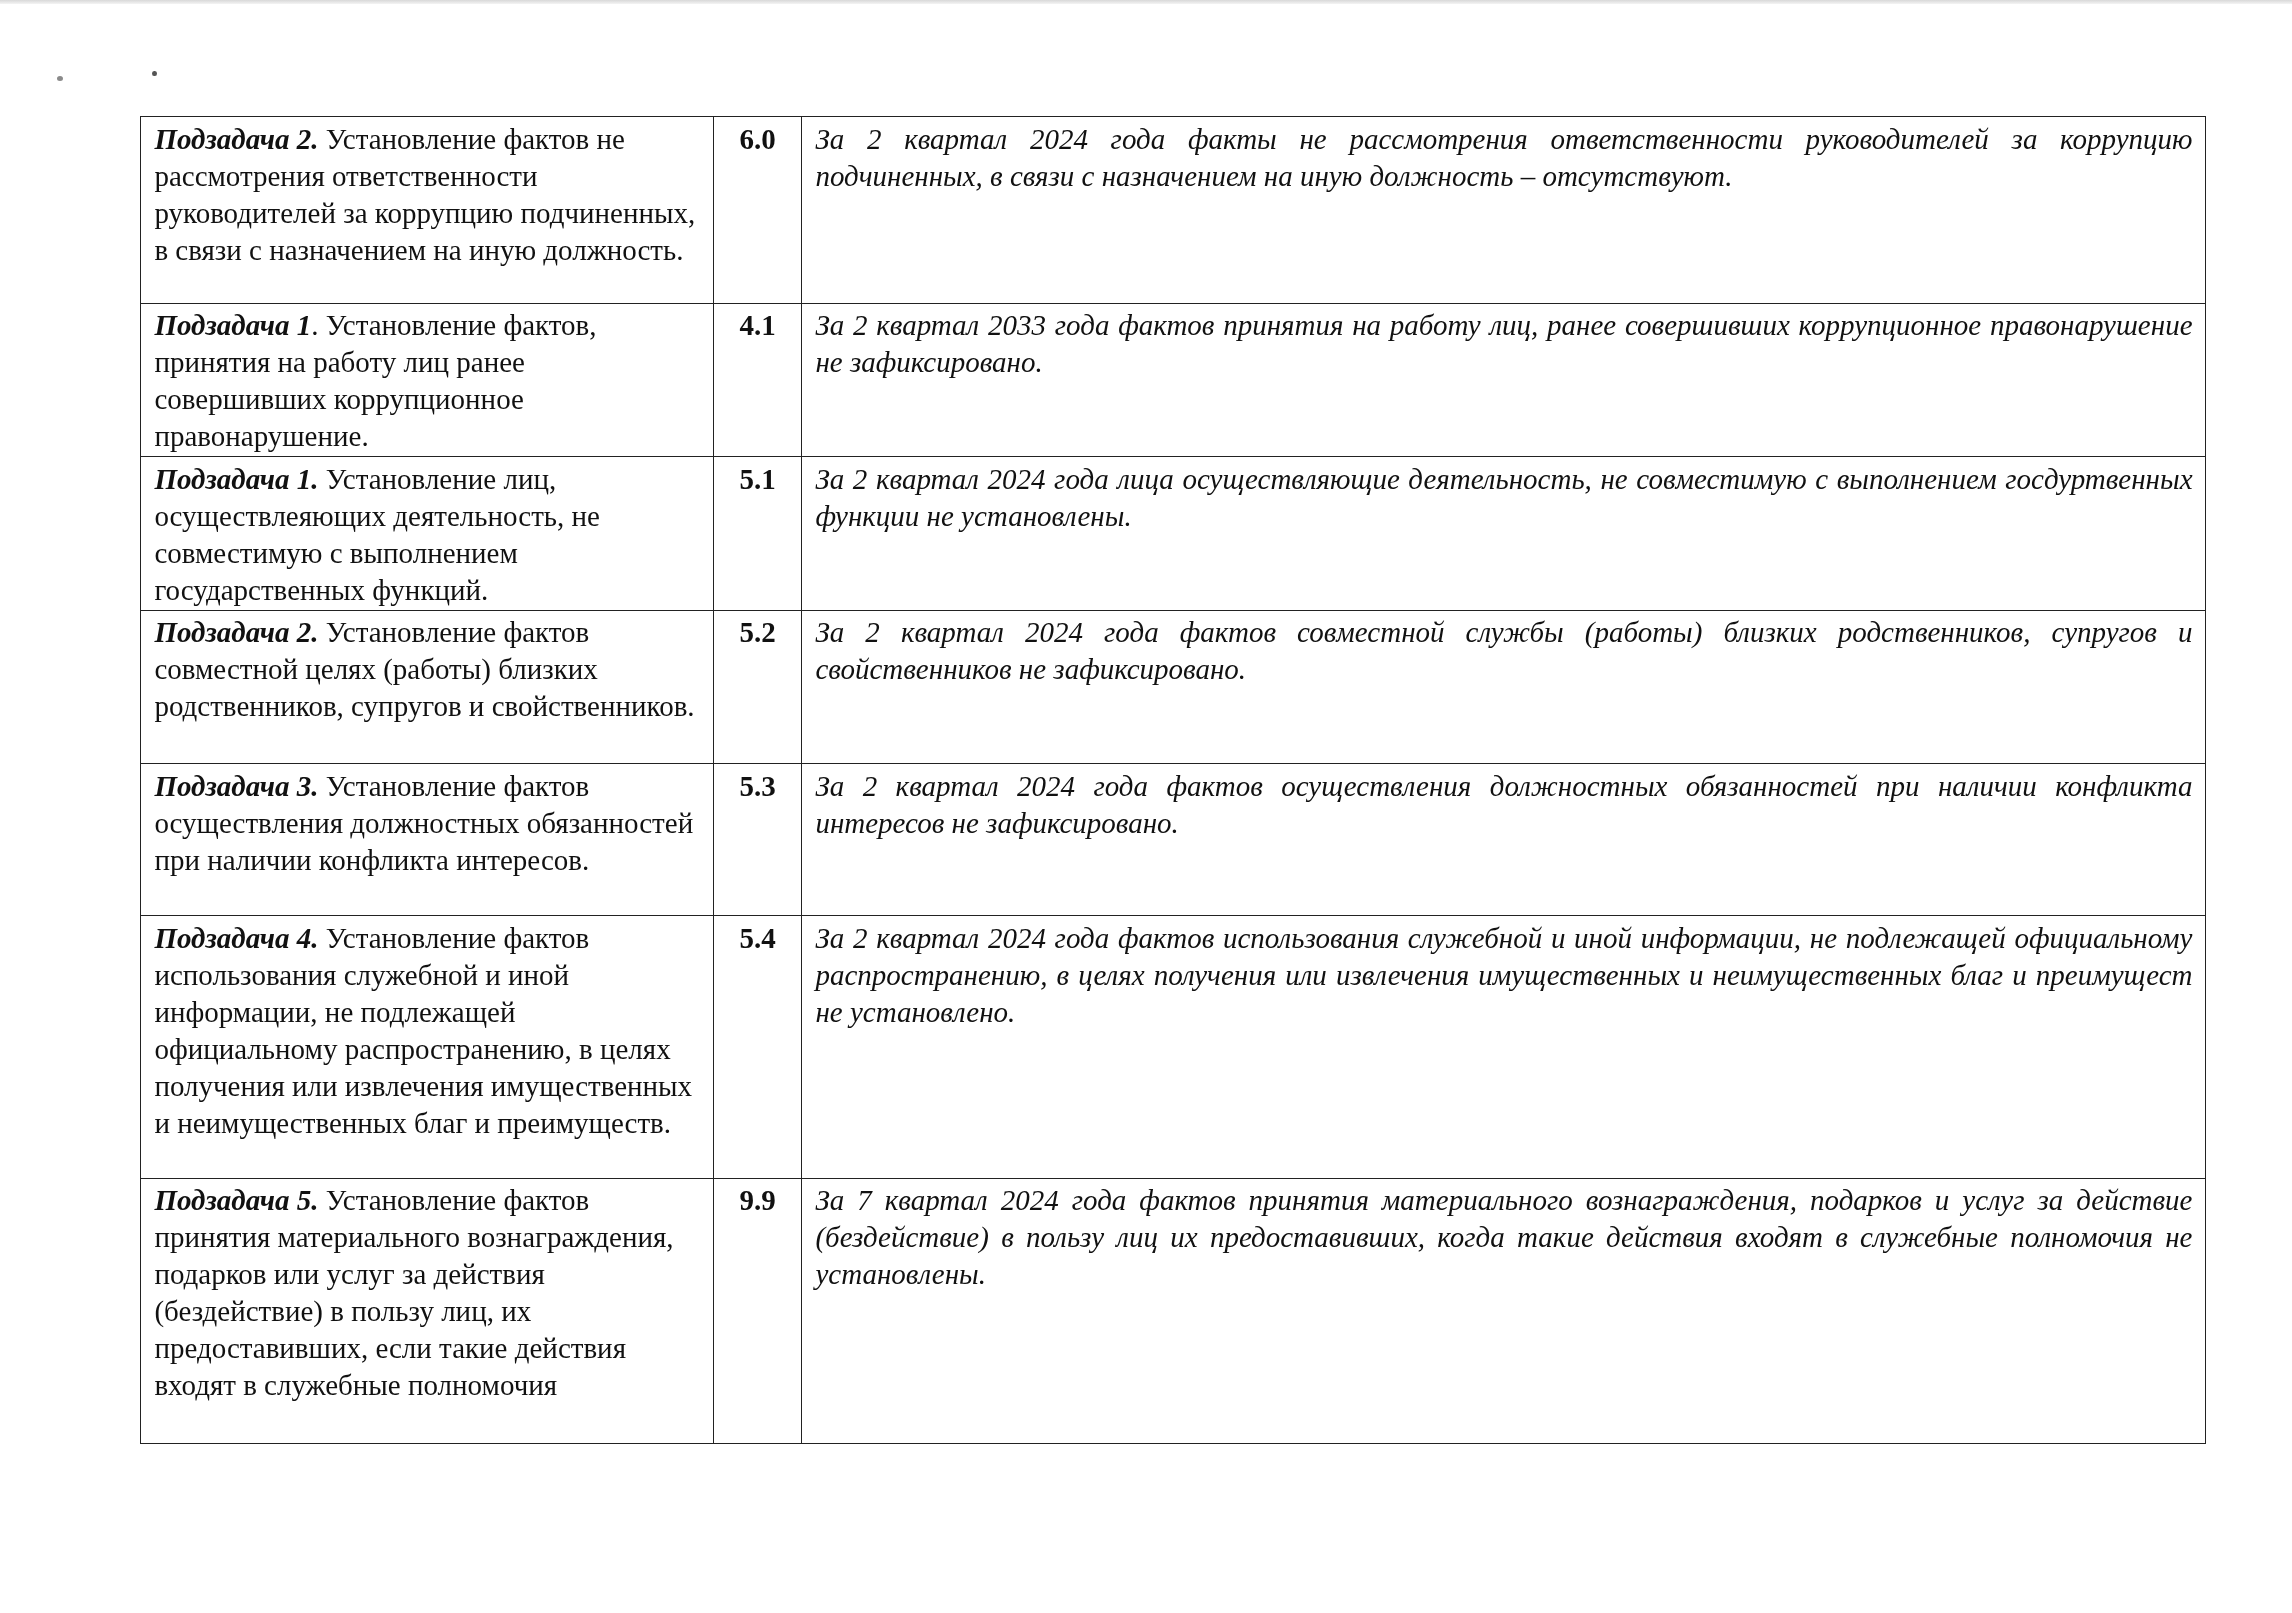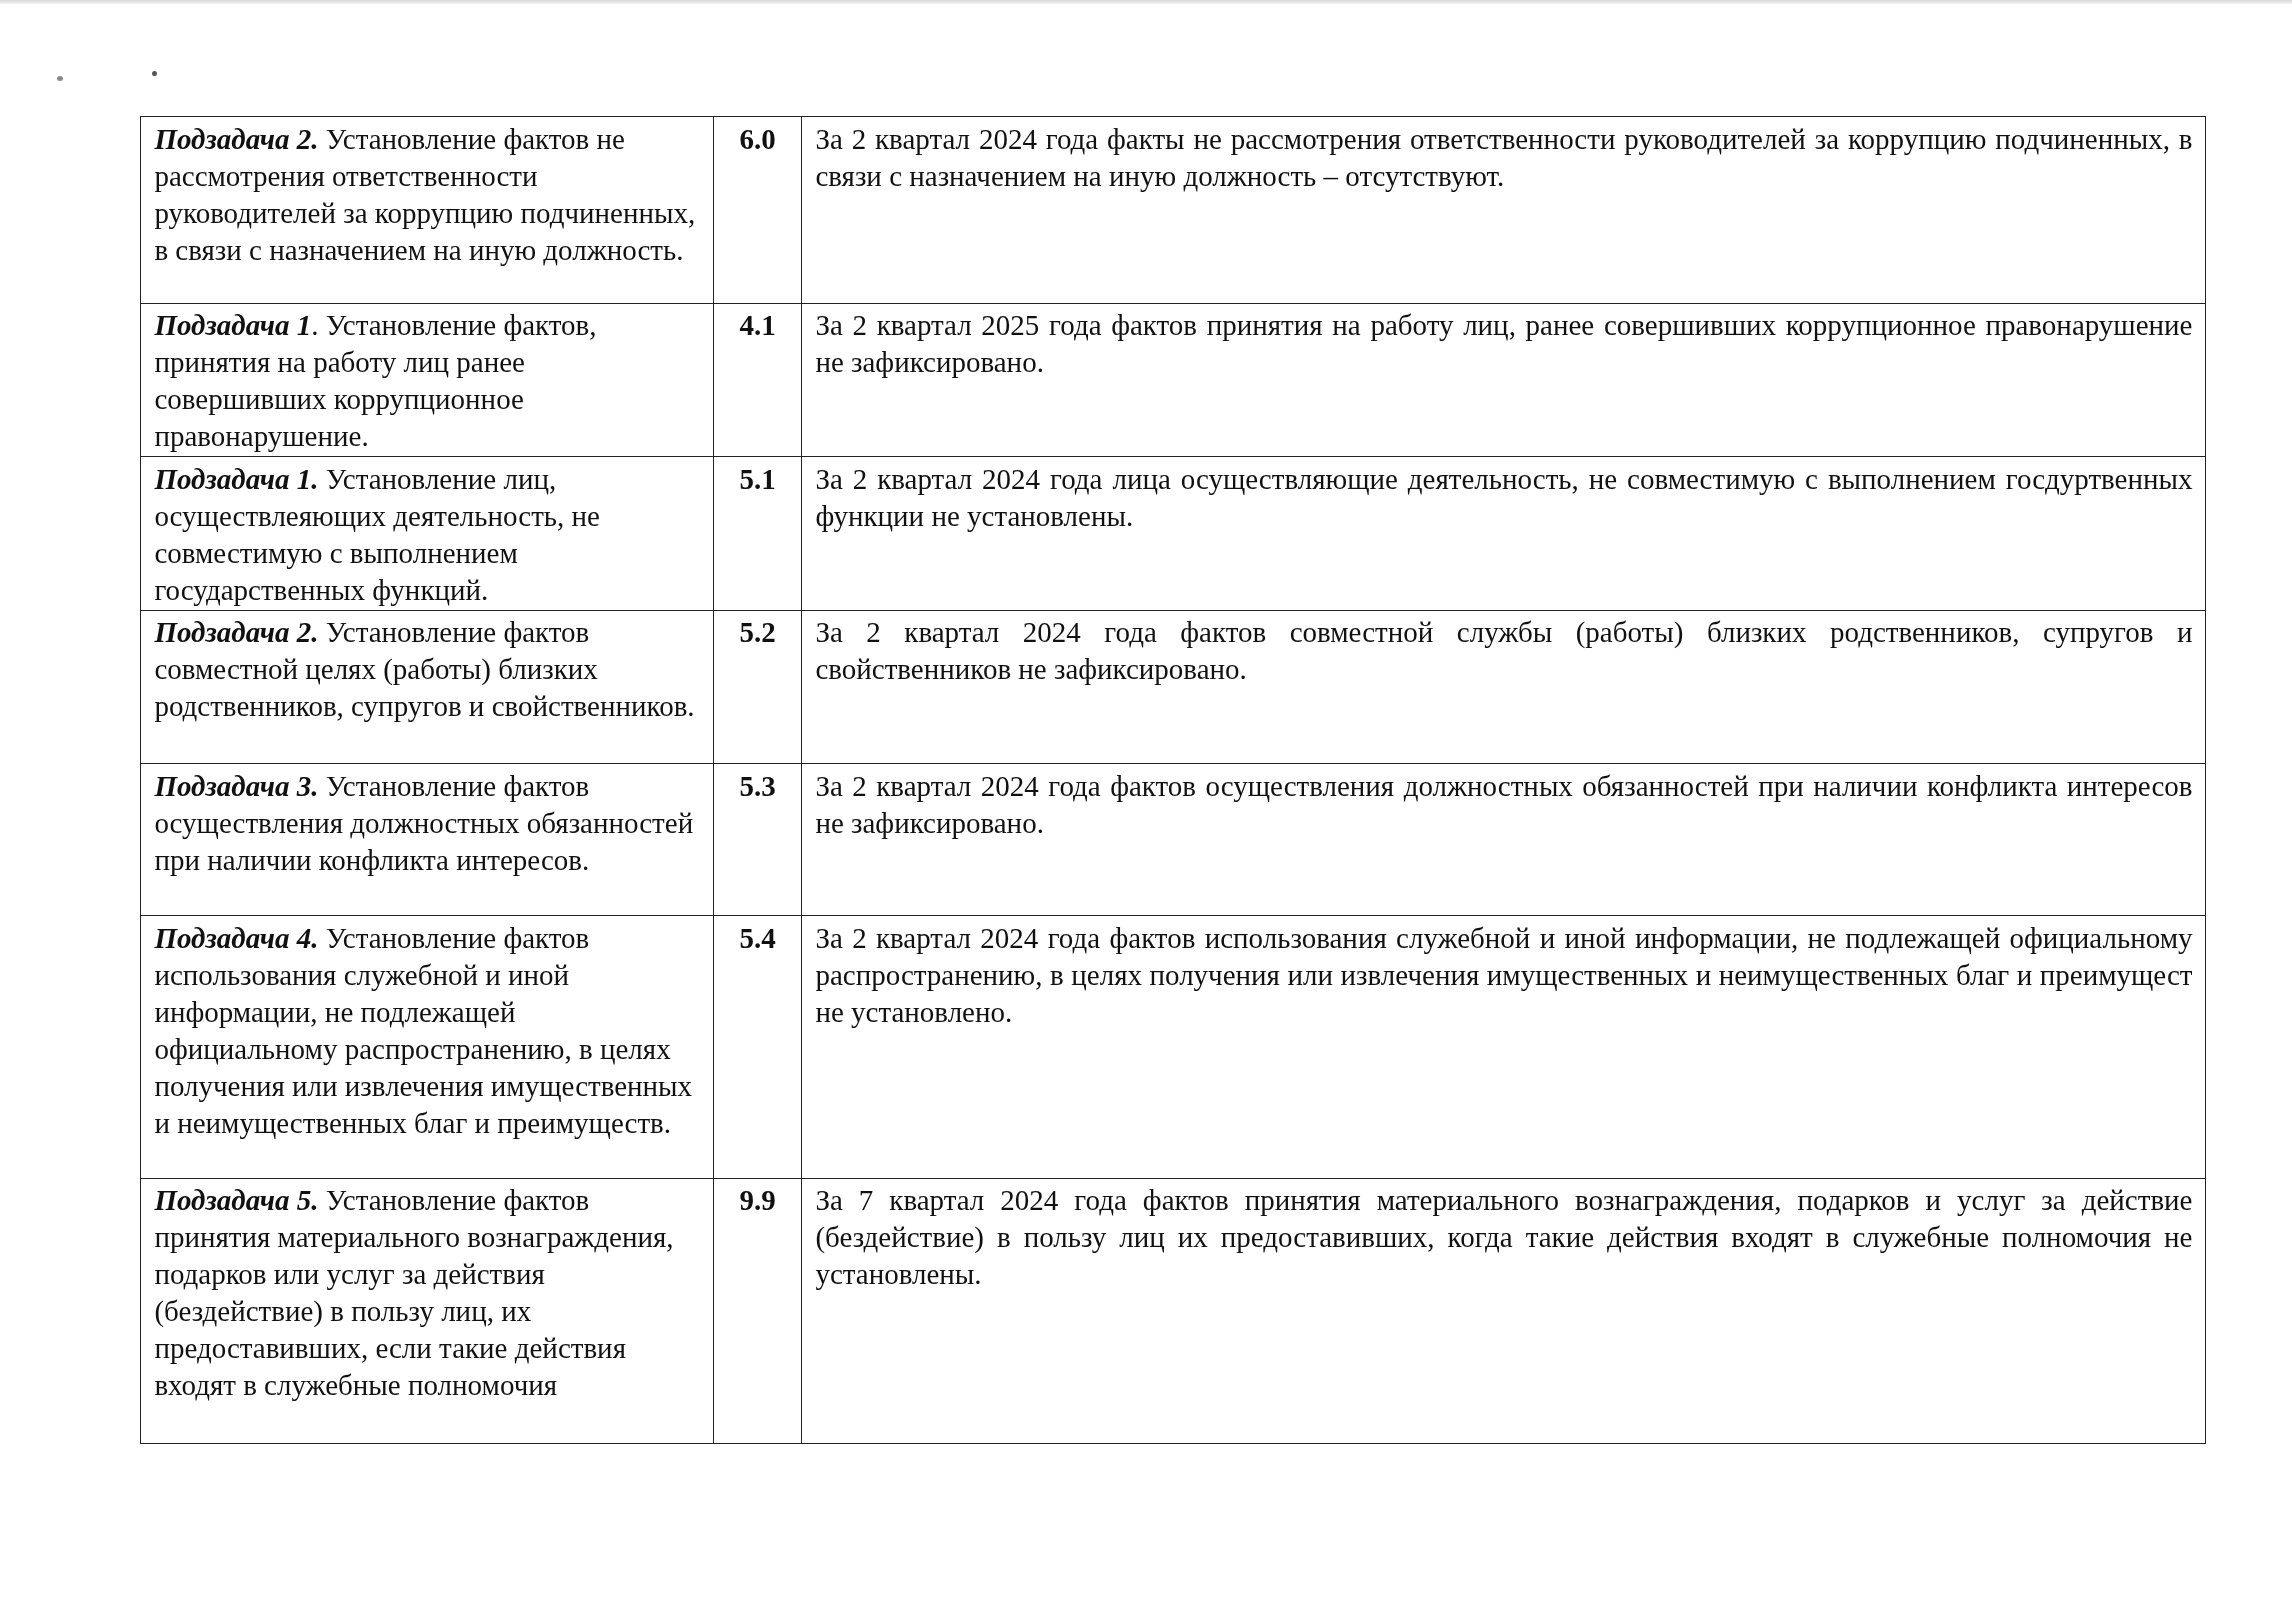--- a/index.html
+++ b/index.html
@@ -55,20 +55,21 @@
     }
     td.num {
       text-align: center;
       font-weight: bold;
       padding-left: 5.4px !important;
       padding-right: 5.4px !important;
     }
     td.result {
       text-align: justify;
       padding-right: 12.5px !important;
+      font-style: italic;
     }
     tr.r1 td { height: 182px; }
     tr.r2 td { height: 149px; }
     tr.r3 td { height: 149px; }
     tr.r4 td { height: 149px; }
     tr.r5 td { height: 147px; }
     tr.r6 td { height: 258px; }
     tr.r7 td { height: 261px; }
   </style>
 </head>
@@ -86,21 +87,21 @@
   </colgroup>
   <tbody>
     <tr class="r1">
       <td class="task"><span class="label">Подзадача 2.</span><span> Установление фактов не рассмотрения ответственности руководителей за коррупцию подчиненных, в связи с назначением на иную должность.</span></td>
       <td class="num">6.0</td>
       <td class="result">За 2 квартал 2024 года факты не рассмотрения ответственности руководителей за коррупцию подчиненных, в связи с назначением на иную должность – отсутствуют.</td>
     </tr>
     <tr class="r2">
       <td class="task"><span class="label">Подзадача 1</span><span>. Установление  фактов, принятия на работу лиц ранее совершивших коррупционное правонарушение.</span></td>
       <td class="num">4.1</td>
-      <td class="result">За 2 квартал 2025 года фактов принятия на работу лиц, ранее совершивших коррупционное правонарушение не зафиксировано.</td>
+      <td class="result">За 2 квартал 2033 года фактов принятия на работу лиц, ранее совершивших коррупционное правонарушение не зафиксировано.</td>
     </tr>
     <tr class="r3">
       <td class="task"><span class="label">Подзадача 1.</span><span> Установление лиц, осуществлеяющих деятельность, не совместимую с выполнением государственных функций.</span></td>
       <td class="num">5.1</td>
       <td class="result">За 2 квартал 2024 года лица осуществляющие деятельность, не совместимую с выполнением госдуртвенных функции не установлены.</td>
     </tr>
     <tr class="r4">
       <td class="task"><span class="label">Подзадача 2.</span><span> Установление фактов совместной целях (работы) близких родственников, супругов и свойственников.</span></td>
       <td class="num">5.2</td>
       <td class="result">За 2 квартал 2024 года фактов совместной службы (работы) близких родственников, супругов и свойственников не зафиксировано.</td>

